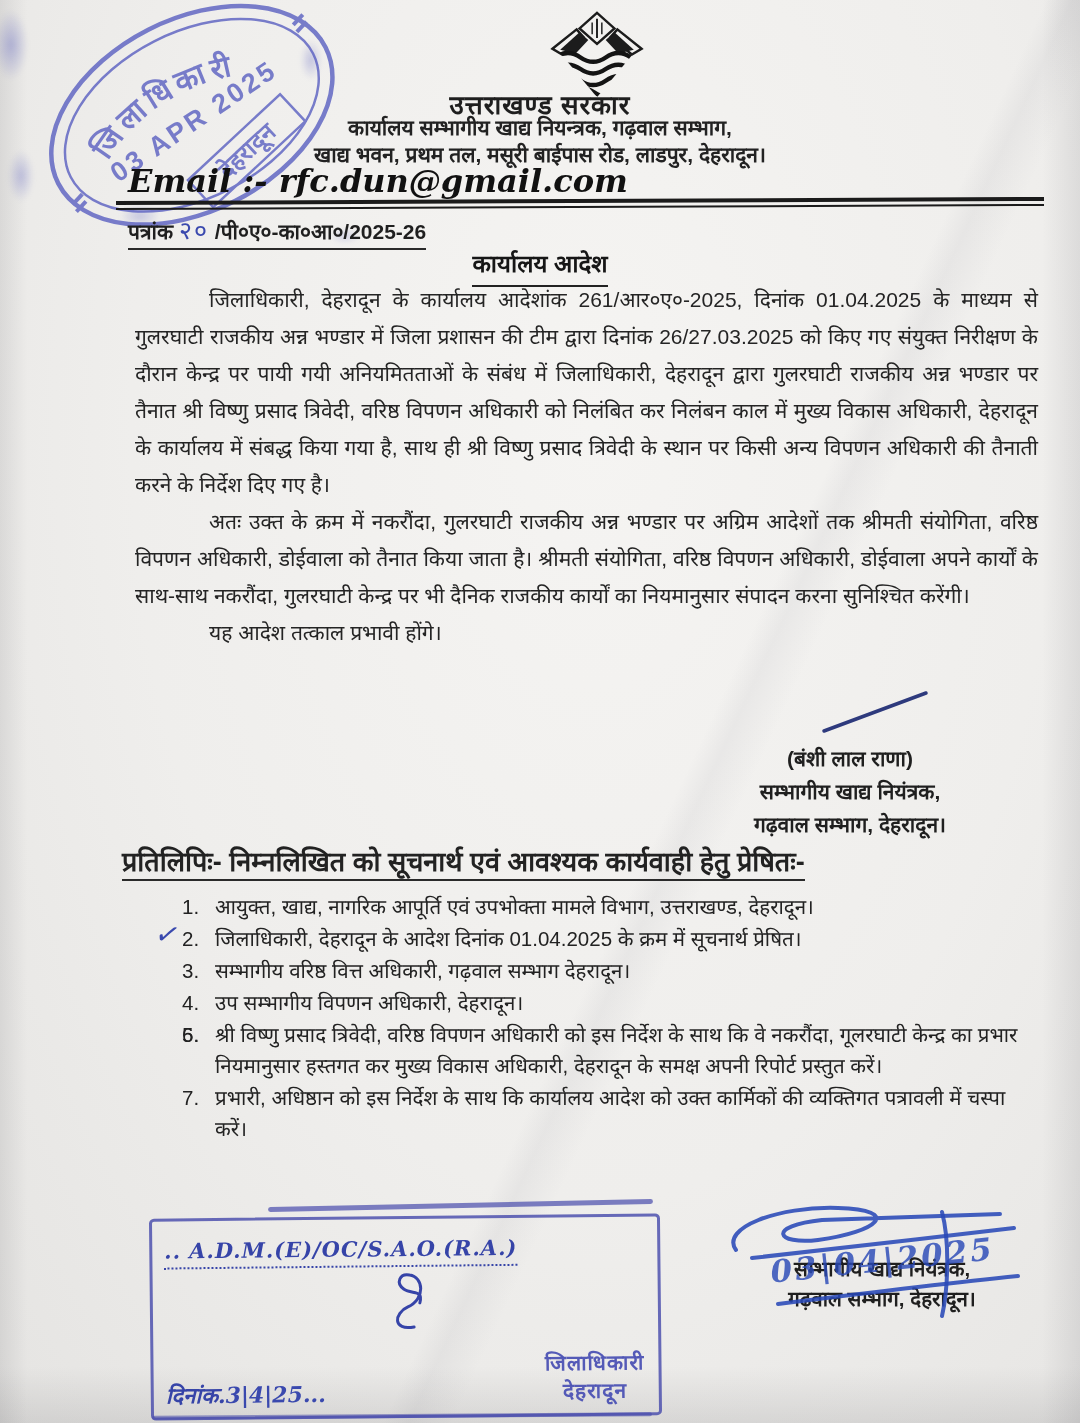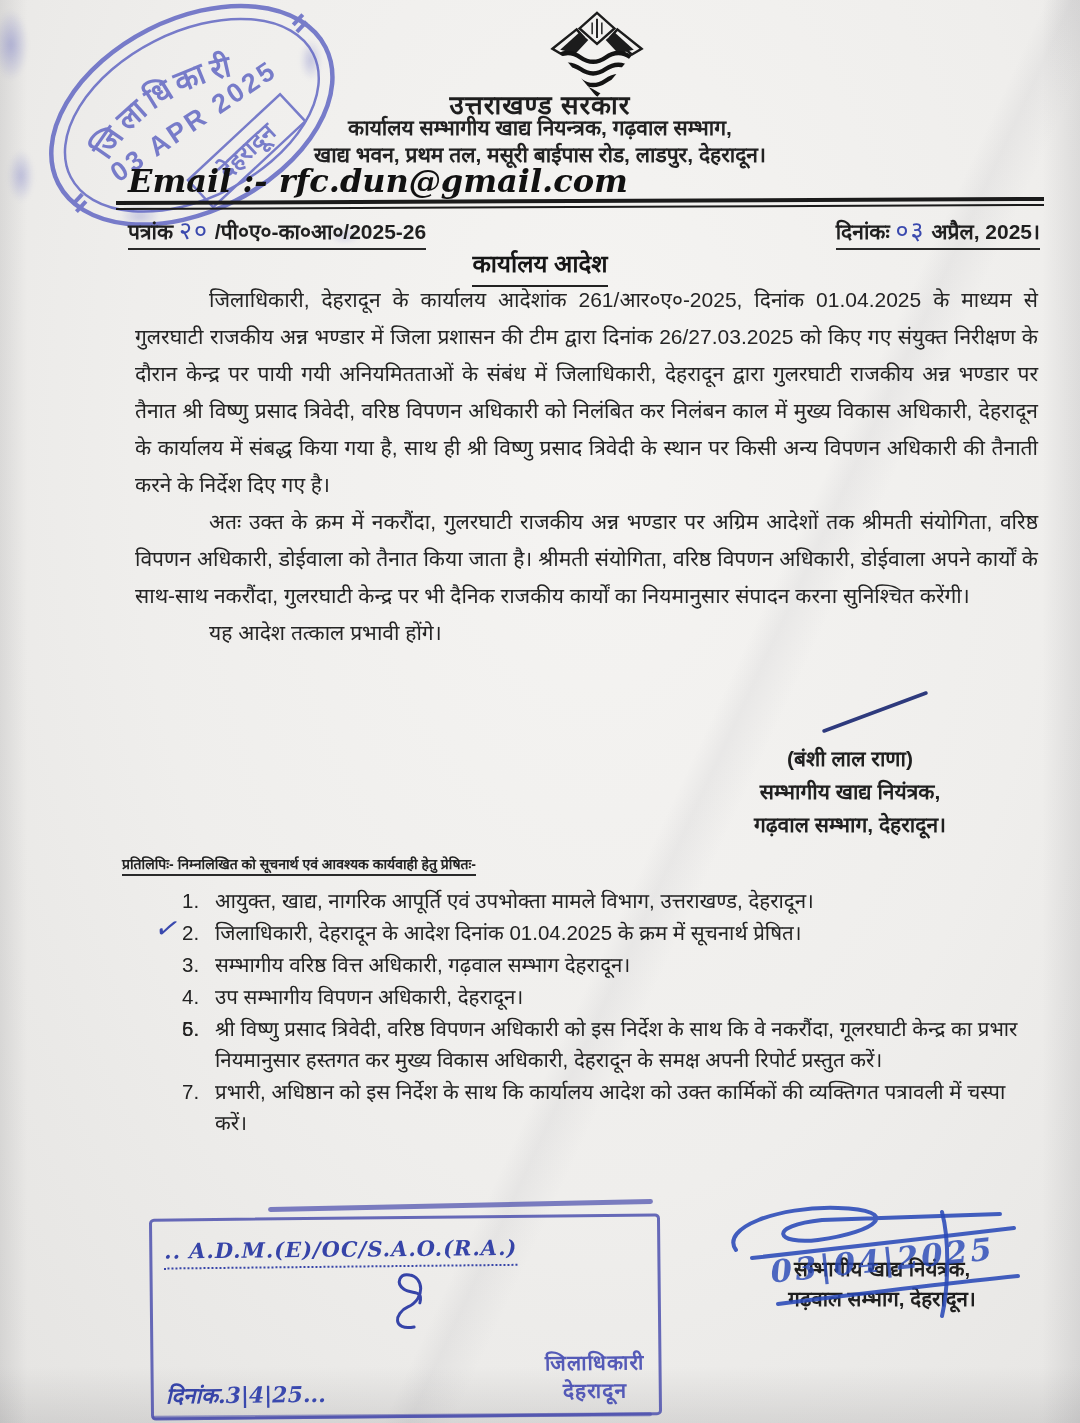--- a/index.html
+++ b/index.html
@@ -34,21 +34,21 @@
   
   .body-col{top:281px;left:135px;width:903px;font-size:21px;line-height:37px;
     text-align:justify;color:#242424;font-weight:500;}
   .body-col p{margin:0;text-indent:74px;}
   
   .sig-slash{top:688px;left:818px;}
   .signatory{top:742px;left:690px;width:320px;text-align:center;font-size:21px;
     line-height:33px;font-weight:600;color:#1f1f1f;}
   
   .copy-col{top:842px;left:122px;width:918px;color:#222;}
-  .copy-heading{font-size:14px;font-weight:700;margin-top:12px;}
+  .copy-heading{font-size:27px;font-weight:700;}
   .copy-heading span{border-bottom:2.2px solid #2a2a2a;padding-bottom:2px;}
   .copy-list{margin-top:12px;font-size:20.5px;line-height:31px;font-weight:500;}
   .copy-item{position:relative;padding-left:93px;margin-bottom:1px;}
   .copy-num{position:absolute;left:60px;top:0;}
   .check-mark{position:absolute;left:34px;top:-4px;color:#3a49ae;font-size:28px;
     font-weight:700;transform:rotate(8deg) skewX(-8deg);}
   
   .bl-stamp{top:1216px;left:150px;width:505px;height:196px;
     border:3px solid rgba(72,76,172,.82);border-radius:5px;transform:rotate(-.6deg);}
   .bl-topline{top:1203px;left:268px;width:385px;height:5px;background:rgba(72,76,172,.7);
@@ -139,25 +139,20 @@
   </div>
 
   <div class="abs double-rule"></div>
 
   <div class="abs ref-row">
     <span class="u2">
       <span>पत्रांक</span>
       <span class="pen hand-num">२०</span>
       <span>/पी०ए०-का०आ०/2025-26</span>
     </span>
-    <span class="u2">
-      <span>दिनांकः</span>
-      <span class="pen hand-num">०३</span>
-      <span>अप्रैल, 2025।</span>
-    </span>
   </div>
 
   <div class="abs center-col doc-title">
     <span>कार्यालय आदेश</span>
   </div>
 
   <div class="abs body-col">
     <p>जिलाधिकारी, देहरादून के कार्यालय आदेशांक 261/आर०ए०-2025, दिनांक 01.04.2025 के माध्यम से गुलरघाटी राजकीय अन्न भण्डार में जिला प्रशासन की टीम द्वारा दिनांक 26/27.03.2025 को किए गए संयुक्त निरीक्षण के दौरान केन्द्र पर पायी गयी अनियमितताओं के संबंध में जिलाधिकारी, देहरादून द्वारा गुलरघाटी राजकीय अन्न भण्डार पर तैनात श्री विष्णु प्रसाद त्रिवेदी, वरिष्ठ विपणन अधिकारी को निलंबित कर निलंबन काल में मुख्य विकास अधिकारी, देहरादून के कार्यालय में संबद्ध किया गया है, साथ ही श्री विष्णु प्रसाद त्रिवेदी के स्थान पर किसी अन्य विपणन अधिकारी की तैनाती करने के निर्देश दिए गए है।</p>
     <p>अतः उक्त के क्रम में नकरौंदा, गुलरघाटी राजकीय अन्न भण्डार पर अग्रिम आदेशों तक श्रीमती संयोगिता, वरिष्ठ विपणन अधिकारी, डोईवाला को तैनात किया जाता है। श्रीमती संयोगिता, वरिष्ठ विपणन अधिकारी, डोईवाला अपने कार्यों के साथ-साथ नकरौंदा, गुलरघाटी केन्द्र पर भी दैनिक राजकीय कार्यों का नियमानुसार संपादन करना सुनिश्चित करेंगी।</p>
     <p>यह आदेश तत्काल प्रभावी होंगे।</p>

